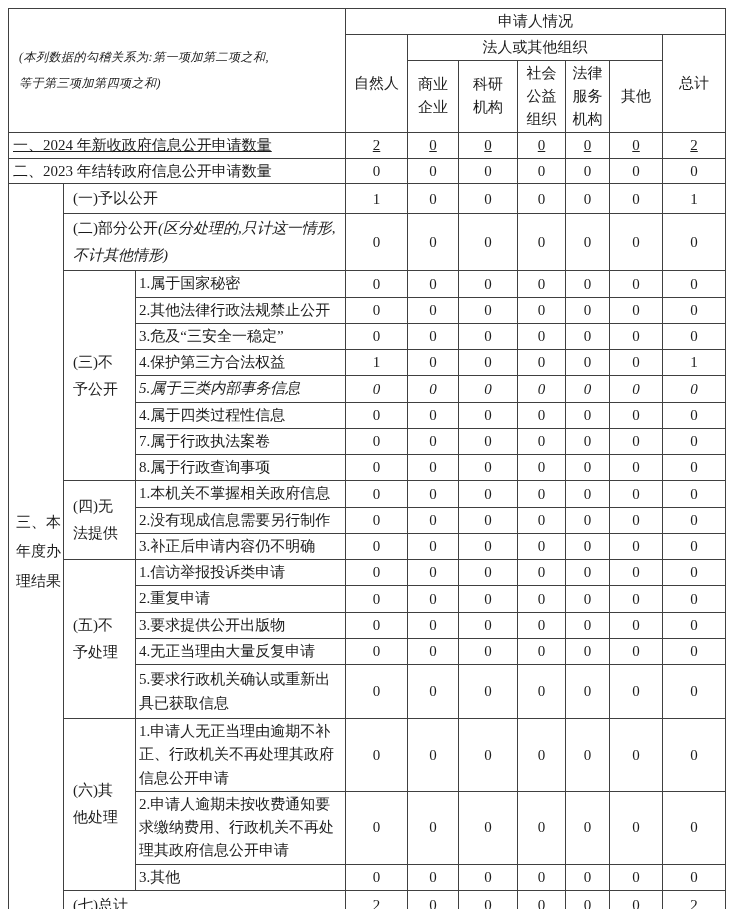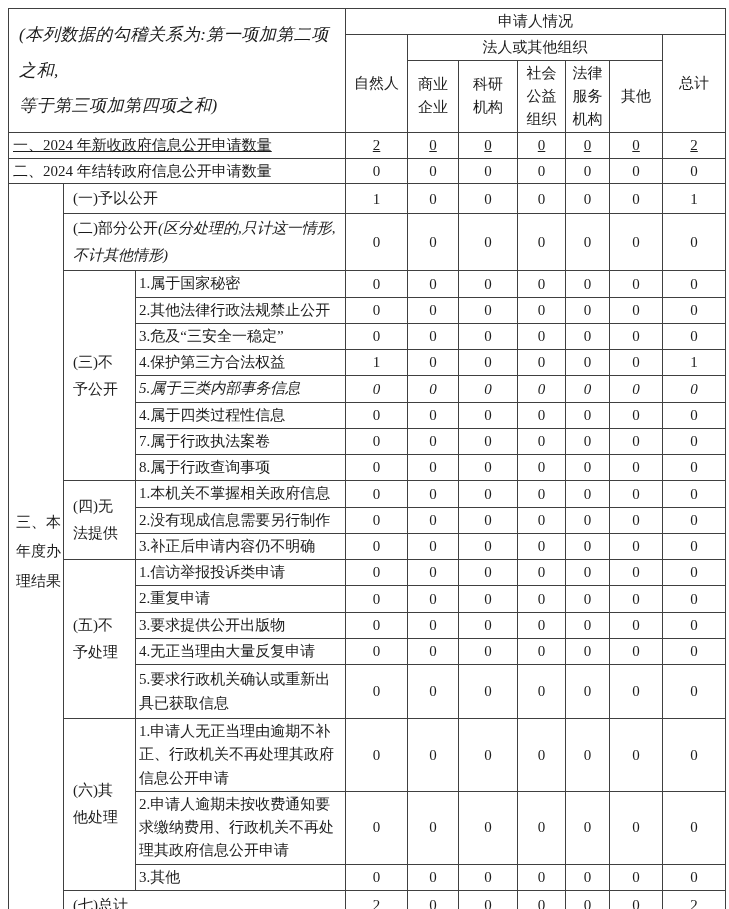--- a/index.html
+++ b/index.html
@@ -24,21 +24,21 @@
     padding:1px 2px;
     font-size:15px;
     line-height:1.5;
     vertical-align:middle;
     overflow:hidden;
     word-break:break-all;
   }
   thead td{text-align:center;}
   .stub{white-space:pre-line;}
   .note{
-    font-size:17px;
+    font-size:12px;
     line-height:2.1;
     text-align:left;
     padding:4px 10px;
     font-style:italic;
     letter-spacing:0.5px;
   }
   .orgc{line-height:1.55;}
   .num{text-align:center;font-size:15px;}
   .col-full{text-align:left;padding-left:4px;}
   .col-a{text-align:left;padding-left:7px;line-height:1.95;}
@@ -93,21 +93,21 @@
           <td colspan="3" class="stub col-full">一、2024 年新收政府信息公开申请数量</td>
           <td class="num">2</td>
           <td class="num">0</td>
           <td class="num">0</td>
           <td class="num">0</td>
           <td class="num">0</td>
           <td class="num">0</td>
           <td class="num">2</td>
         </tr>
         <tr style="height: 24px;">
-          <td colspan="3" class="stub col-full">二、2024 年结转政府信息公开申请数量</td>
+          <td colspan="3" class="stub col-full">二、2023 年结转政府信息公开申请数量</td>
           <td class="num">0</td>
           <td class="num">0</td>
           <td class="num">0</td>
           <td class="num">0</td>
           <td class="num">0</td>
           <td class="num">0</td>
           <td class="num">0</td>
         </tr>
         <tr style="height: 24px;">
           <td rowspan="22" class="stub col-a">三、本

